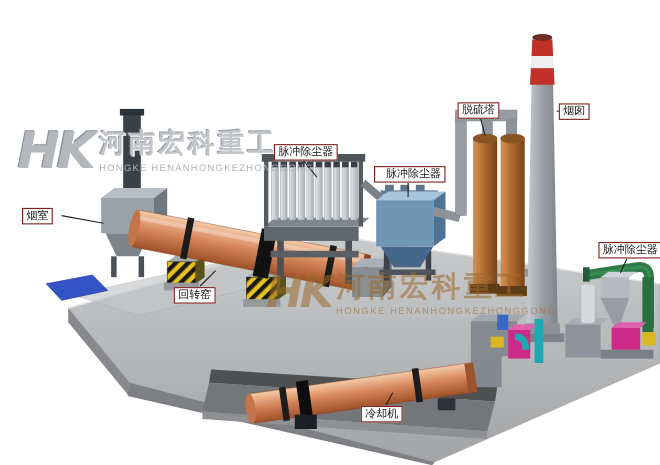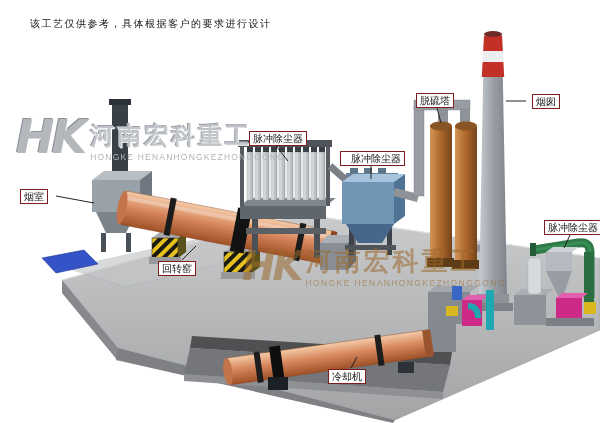--- a/index.html
+++ b/index.html
@@ -1,21 +1,21 @@
 <!DOCTYPE html>
 <html><head>
 <meta charset="utf-8">
 <style>
   *{margin:0;padding:0;box-sizing:border-box;}
   body{font-family:"Liberation Sans",sans-serif;background:#fff;}
   .stage{position:relative;width:600px;height:423px;background:#fff;overflow:hidden;}
   .stage svg{position:absolute;left:0;top:0;z-index:1;}
   .disclaimer{position:absolute;left:30px;top:17px;font-size:10px;letter-spacing:1.5px;color:#141414;z-index:3;white-space:nowrap;}
   .lbl{position:absolute;z-index:3;font-size:10px;line-height:13px;padding:0 3px;background:#fff;border:1px solid #7f1d1d;color:#111;white-space:nowrap;}
-  .logo{position:absolute;display:flex;align-items:flex-end;z-index:2;}
+  .logo{position:absolute;display:flex;align-items:center;z-index:2;}
   .logo-left{left:16px;top:112px;gap:6px;}
   .hk{font-style:italic;font-weight:bold;letter-spacing:-3px;font-family:"DejaVu Sans",sans-serif;}
   .logo-left .hk{font-size:46px;line-height:50px;color:#b4b8bc;text-shadow:1px 1px 0 #ffffff,-1px -1px 0 #8e9298;}
   .cn{font-weight:bold;white-space:nowrap;}
   .logo-left .cn{font-size:24px;line-height:28px;letter-spacing:3px;color:#c2c6ca;text-shadow:1px 1px 0 #ffffff,-1px -1px 0 #9a9ea4;}
   .en{white-space:nowrap;}
   .logo-left .en{font-size:8.5px;letter-spacing:1.2px;color:#b0b4ba;margin-top:2px;}
   .logo-center{left:242px;top:244px;gap:5px;opacity:.55;}
   .logo-center .hk{font-size:40px;line-height:44px;color:#9c6a2c;}
   .logo-center .cn{font-size:26px;line-height:30px;letter-spacing:3px;color:#9c6a2c;}
@@ -235,21 +235,20 @@
     <path d="M182,260 L196,246"></path>
     <path d="M276,146 L288,161"></path>
     <path d="M371,166 L371,179"></path>
     <path d="M437,108 L441,123"></path>
     <path d="M526,101 L506,101"></path>
     <path d="M570,235 L564,248"></path>
     <path d="M351,368 L357,357"></path>
   </g>
 </svg>
 
-<div class="disclaimer">该工艺仅供参考，具体根据客户的要求进行设计</div>
 
 <div class="logo logo-left">
   <div class="hk">HK</div>
   <div>
     <div class="cn">河南宏科重工</div>
     <div class="en">HONGKE HENANHONGKEZHONGGONG</div>
   </div>
 </div>
 
 <div class="logo logo-center">
@@ -258,17 +257,17 @@
     <div class="cn">河南宏科重工</div>
     <div class="en">HONGKE HENANHONGKEZHONGGONG</div>
   </div>
 </div>
 
 <div class="lbl" style="left:20px;top:189px;">烟室</div>
 <div class="lbl" style="left:158px;top:261px;">回转窑</div>
 <div class="lbl" style="left:249px;top:131px;">脉冲除尘器</div>
 <div class="lbl" style="left:340px;top:151px;padding-left:10px;">脉冲除尘器</div>
 <div class="lbl" style="left:416px;top:93px;">脱硫塔</div>
-<div class="lbl" style="left:532px;top:94px;">烟囱</div>
+<div class="lbl" style="left:508px;top:94px;">烟囱</div>
 <div class="lbl" style="left:544px;top:220px;">脉冲除尘器</div>
 <div class="lbl" style="left:328px;top:369px;">冷却机</div>
 
 </div>
 
 </body></html>

